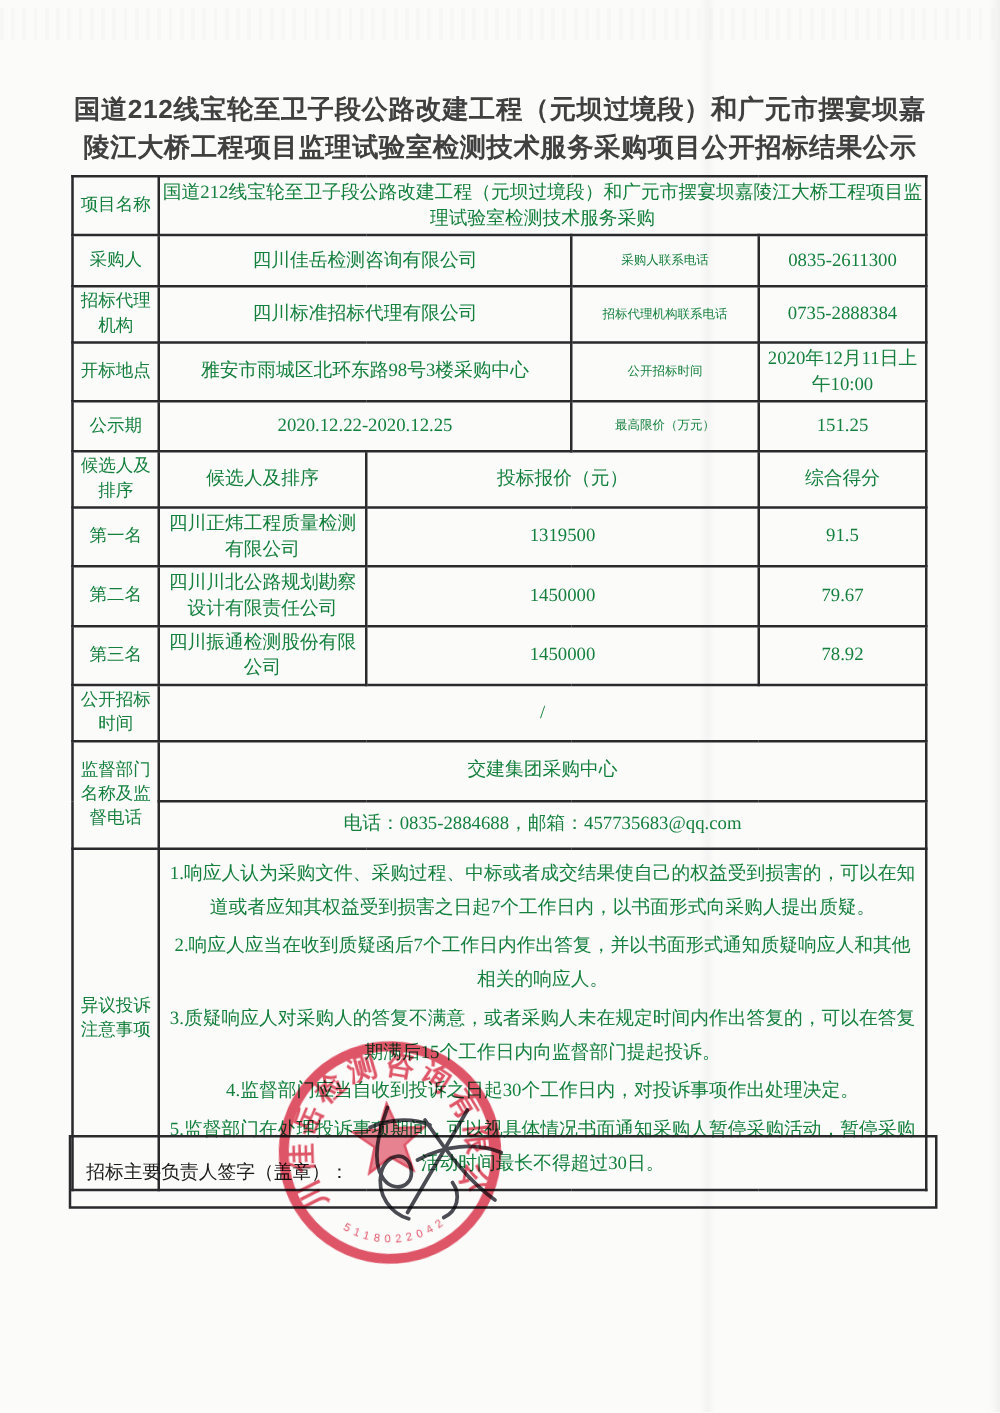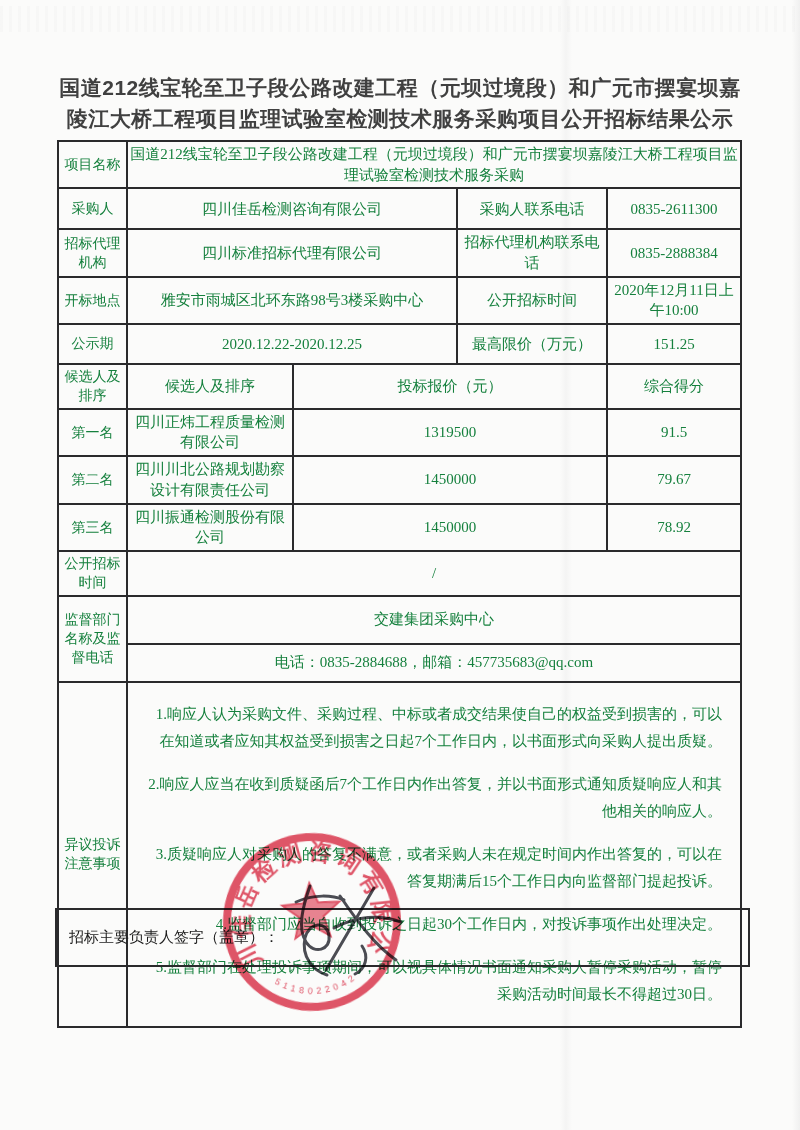--- a/index.html
+++ b/index.html
@@ -37,23 +37,23 @@
     border-collapse:collapse;table-layout:fixed;
     font-size:15px;line-height:1.38;
   }
   table.result-table td{
     border:2px solid #2a2a2c;
     text-align:center;vertical-align:middle;
     padding:2px 2px;color:#15803d;
     word-break:break-word;
   }
   td.lblcol{font-size:14px;padding:2px 2px;}
-  td.lbl2{font-size:15px;padding:2px 5px;}
+  td.lbl2{font-size:10px;padding:2px 5px;}
   td.notes-cell{padding:6px 10px;}
-  .notes-cell p{margin:16px;text-align:right;font-size:15px;line-height:27px;}
+  .notes-cell p{margin:4px;text-align:center;font-size:15px;line-height:27px;}
   .sig-box{
     position:absolute;left:55px;top:908px;width:679px;height:55px;
     border:2px solid #2a2a2c;background:transparent;
     display:flex;align-items:center;
     padding-left:12px;font-size:15px;
   }
   .stamp{
     position:absolute;left:217px;top:827px;width:190px;height:190px;
     mix-blend-mode:multiply;opacity:.92;
     transform:rotate(-4deg);
@@ -91,21 +91,21 @@
     <tr style="height:41px">
       <td class="lblcol">采购人</td>
       <td colspan="2">四川佳岳检测咨询有限公司</td>
       <td class="lbl2">采购人联系电话</td>
       <td>0835-2611300</td>
     </tr>
     <tr style="height:42px">
       <td class="lblcol">招标代理机构</td>
       <td colspan="2">四川标准招标代理有限公司</td>
       <td class="lbl2">招标代理机构联系电话</td>
-      <td>0835-2888384</td>
+      <td>0735-2888384</td>
     </tr>
     <tr style="height:41px">
       <td class="lblcol">开标地点</td>
       <td colspan="2">雅安市雨城区北环东路98号3楼采购中心</td>
       <td class="lbl2">公开招标时间</td>
       <td>2020年12月11日上午10:00</td>
     </tr>
     <tr style="height:40px">
       <td class="lblcol">公示期</td>
       <td colspan="2">2020.12.22-2020.12.25</td>

